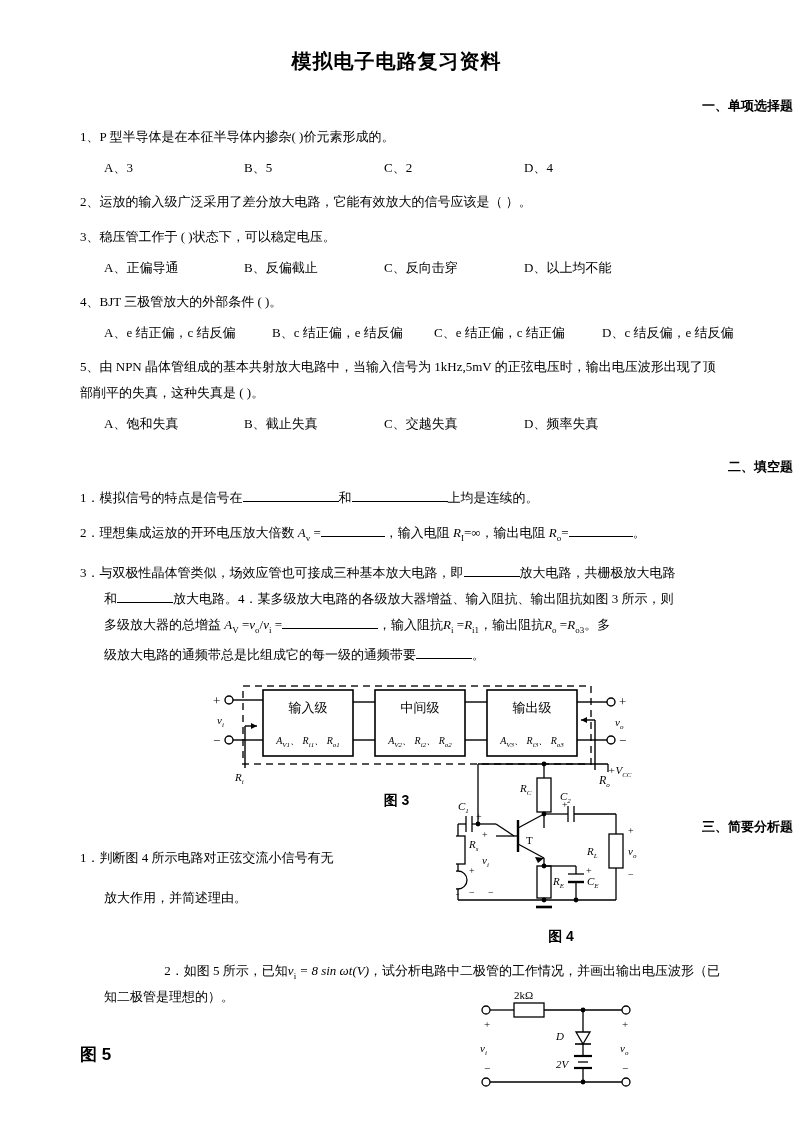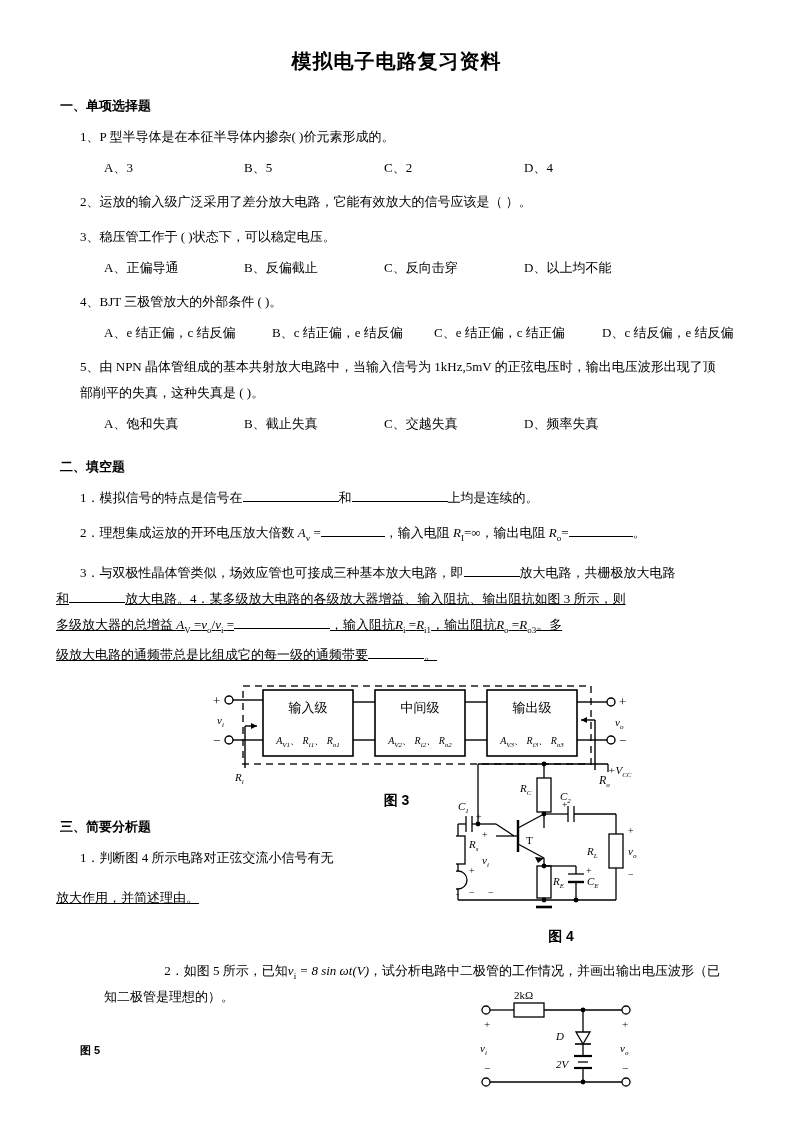--- a/index.html
+++ b/index.html
@@ -26,57 +26,58 @@
     text-align: center;
     font-size: 20px;
     font-weight: bold;
     margin: 48px 0 0 0;
     letter-spacing: 1px;
     font-family: "Liberation Sans", "DejaVu Sans", sans-serif;
   }
   .section-head {
     font-size: 13px;
     font-weight: bold;
-    margin: 22px 0 8px 60px;
+    margin: 22px 0 8px 80px;
     font-family: "Liberation Sans", "DejaVu Sans", sans-serif;
+    text-align: right;
   }
   .q {
     font-size: 13px;
     margin: 0 72px 0 80px;
     line-height: 26px;
   }
   .q-line { margin-top: 9px; }
   .opts {
     font-size: 13px;
     margin: 6px 72px 0 104px;
     line-height: 24px;
     display: flex;
   }
   .opt-w { width: 140px; }
-  .indent { margin-left: 56px; text-decoration: underline; }
+  .indent { margin-left: 104px; }
   .blank {
     display: inline-block;
     border-bottom: 1px solid #000;
     vertical-align: baseline;
   }
   .bl-sm { width: 56px; }
   .bl-md { width: 64px; }
   .bl-lg { width: 96px; }
   i.v { font-style: italic; font-family: "Liberation Serif", serif; }
   sub { font-size: 9px; }
   .fig-cap {
     text-align: center;
     font-size: 14px;
     font-weight: bold;
     font-family: "Liberation Sans", "DejaVu Sans", sans-serif;
   }
   .fig3-wrap { position: relative; height: 118px; margin-top: 12px; }
   .fig4-wrap { position: absolute; left: 456px; top: 752px; width: 210px; height: 180px; }
   .fig5-wrap { position: absolute; left: 470px; top: 990px; width: 200px; height: 110px; }
-  .fig5-cap { position: absolute; left: 80px; top: 1043px; font-size: 11px; font-weight: bold; font-family: "Liberation Sans","DejaVu Sans",sans-serif; }
+  .fig5-cap { position: absolute; left: 80px; top: 1043px; font-size: 17px; font-weight: bold; font-family: "Liberation Sans","DejaVu Sans",sans-serif; }
   svg { display: block; }
 </style>
 </head>
 <body>
 
 <div class="page">
 
   <div class="doc-title">模拟电子电路复习资料</div>
 
   <div class="section-head">一、单项选择题</div>

